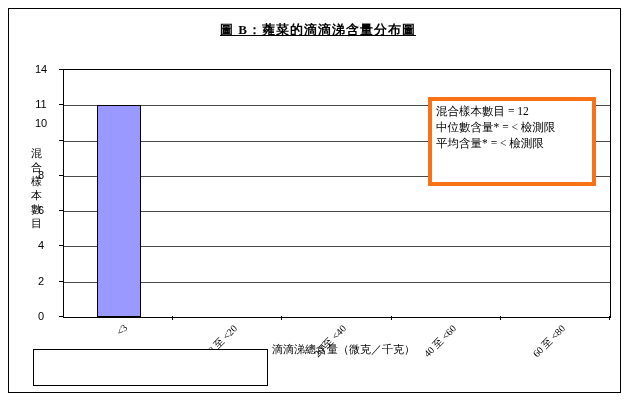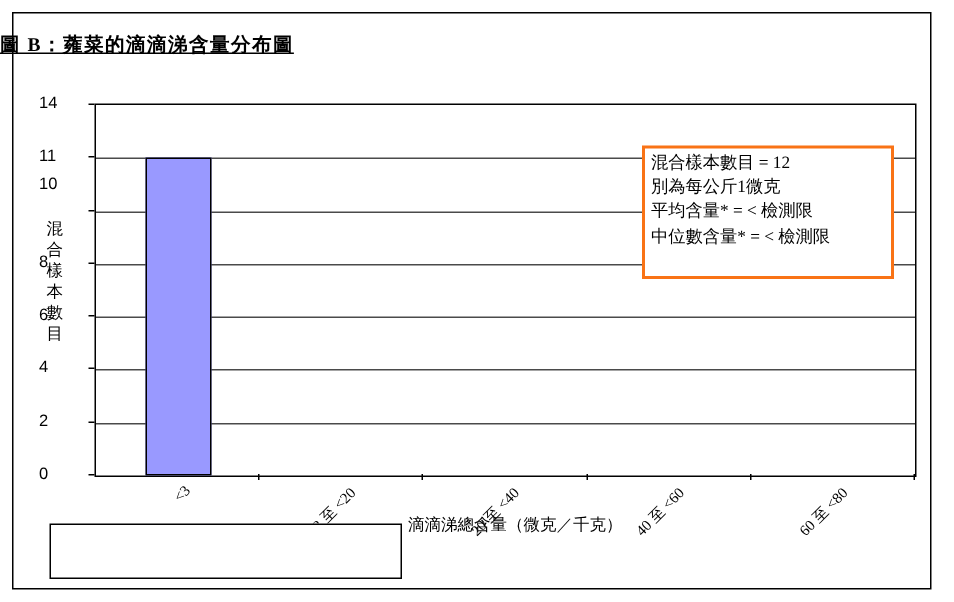--- a/index.html
+++ b/index.html
@@ -1,33 +1,33 @@
 <!DOCTYPE html>
 <html><head>
 <meta charset="utf-8">
 <style>
   html,body{margin:0;padding:0;background:#fff;}
   .page{position:relative;width:636px;height:401px;background:#ffffff;overflow:hidden;
         font-family:"Liberation Serif","DejaVu Serif",serif;color:#000;}
   .frame{position:absolute;left:8px;top:8px;width:611px;height:383px;border:1px solid #000;background:#fff;}
-  .chart-title{position:absolute;left:0;top:21px;width:636px;text-align:left;
+  .chart-title{position:absolute;left:0;top:21px;width:636px;text-align:center;
         font-size:13px;font-weight:bold;text-decoration:underline;letter-spacing:1px;}
   .plot{position:absolute;left:63px;top:69px;width:546px;height:247px;border:1px solid #000;background:#fff;}
   .gridline{position:absolute;left:0;width:100%;height:1px;background:#4a4a4a;}
   .bar{position:absolute;border:1px solid #000;box-sizing:border-box;}
   .ytick{position:absolute;width:4px;height:1px;background:#000;}
-  .ytick-label{position:absolute;width:30px;text-align:left;font-size:11px;line-height:12px;
+  .ytick-label{position:absolute;width:30px;text-align:center;font-size:11px;line-height:12px;
         font-family:"Liberation Sans","DejaVu Sans",sans-serif;}
   .xtick{position:absolute;width:1px;height:4px;background:#000;}
   .xlabel{position:absolute;font-size:10px;white-space:nowrap;
         transform:rotate(-45deg);transform-origin:100% 0;}
   .y-axis-title{position:absolute;left:29px;top:146px;width:15px;text-align:center;}
   .ylabel-char{font-size:11px;line-height:14px;}
   .x-axis-title{position:absolute;left:272px;top:342px;font-size:11px;white-space:nowrap;}
-  .annotation{position:absolute;left:428px;top:97px;width:168px;height:89px;border:2px solid #f97316;
+  .annotation{position:absolute;left:428px;top:97px;width:168px;height:89px;border:4px solid #f97316;
         background:#fff;box-sizing:border-box;padding:2px 4px;z-index:5;}
   .ann-line{font-size:11.5px;line-height:16.2px;white-space:nowrap;}
   .footnote{position:absolute;left:33px;top:349px;width:235px;height:37px;border:1px solid #000;
         background:#fff;box-sizing:border-box;padding:1px 4px;z-index:6;}
   .fn-line{font-size:11px;line-height:16px;white-space:nowrap;}
 </style>
 </head>
 <body>
 
 <div class="page">
@@ -51,23 +51,22 @@
       <div class="ylabel-char">樣</div>
       <div class="ylabel-char">本</div>
       <div class="ylabel-char">數</div>
       <div class="ylabel-char">目</div>
     </div>
 
   <div class="x-axis-title">滴滴涕總含量（微克／千克）</div>
 
   <div class="annotation">
       <div class="ann-line">混合樣本數目 = 12</div>
-      <div class="ann-line">別為每公斤1微克</div>
+      <div class="ann-line">中位數含量* = &lt; 檢測限</div>
       <div class="ann-line">平均含量* = &lt; 檢測限</div>
-      <div class="ann-line">中位數含量* = &lt; 檢測限</div>
     </div>
 
   <div class="footnote">
     </div>
 <div class="ytick" style="left: 59px; top: 316px;"></div>
     <div class="ytick-label" style="left: 26px; top: 310px;">0</div>
     <div class="ytick" style="left: 59px; top: 280.714px;"></div>
     <div class="ytick-label" style="left: 26px; top: 274.714px;">2</div>
     <div class="ytick" style="left: 59px; top: 245.429px;"></div>
     <div class="ytick-label" style="left: 26px; top: 239.429px;">4</div>

